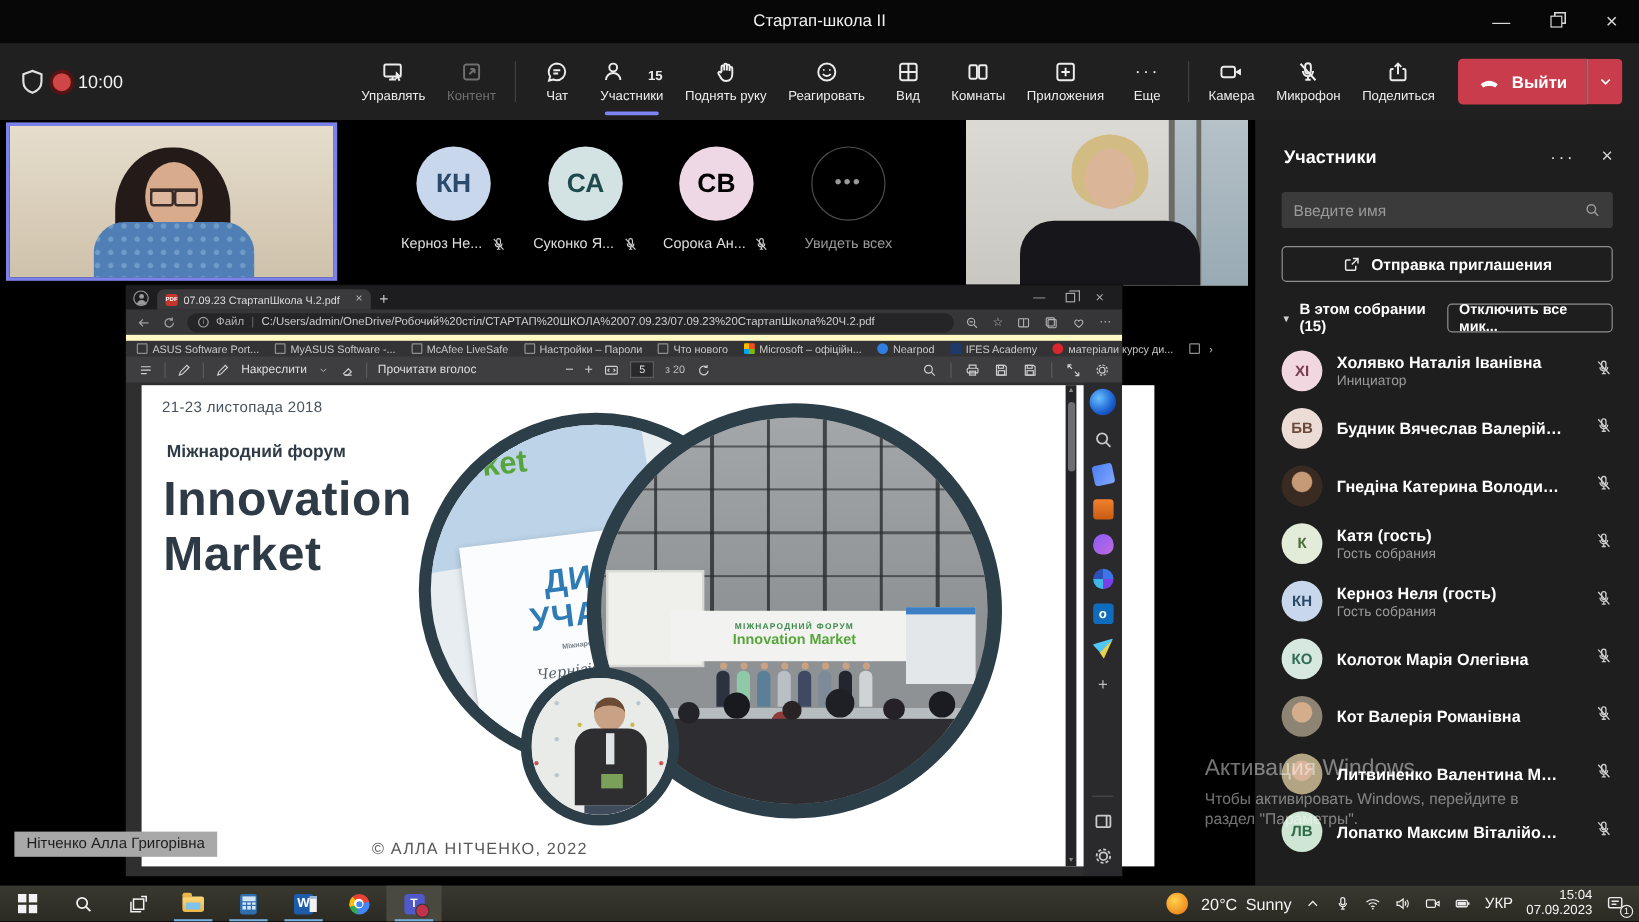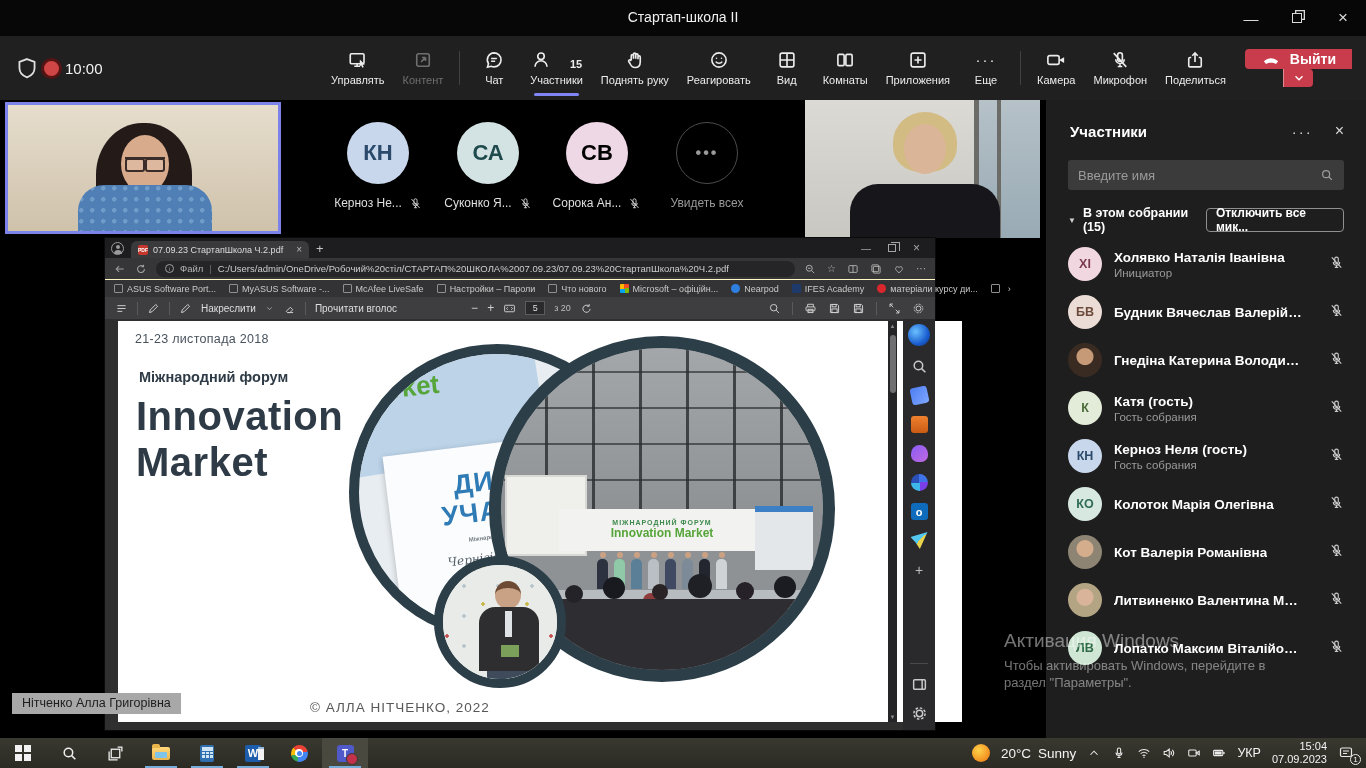--- a/index.html
+++ b/index.html
@@ -23,21 +23,21 @@
   .cbtns { margin-left:auto; display:flex; align-items:stretch; }
   .tbtn { position:relative; min-width:54px; padding:0 9px; display:flex; flex-direction:column; align-items:center; justify-content:center; gap:4px; cursor:default; }
   .tbtn .tlabel { font-size:11px; color:#ececec; white-space:nowrap; }
   .tbtn svg { stroke:#ececec; fill:none; stroke-width:1.3; width:20px; height:20px; }
   .tbtn.disabled .tlabel { color:#6f6f6f; }
   .tbtn.disabled svg { stroke:#6f6f6f; }
   .tbtn.active::after { content:""; position:absolute; left:18%; right:18%; bottom:4px; height:3px; border-radius:2px; background:#7f85f5; }
   .iconwrap { position:relative; display:flex; align-items:flex-end; }
   .badge15 { font-size:11px; font-weight:bold; color:#ececec; margin-left:19px; }
   .vdiv { width:1px; background:#414141; margin:15px 7px; }
-  .leavegrp { display:flex; align-items:center; margin:13px 14px 13px 10px;flex-direction:column; }
+  .leavegrp { display:flex; align-items:center; margin:13px 14px 13px 10px; }
   .leave-main { height:38px; background:#c83c4c; border-radius:4px 0 0 4px; display:flex; align-items:center; gap:9px; padding:0 16px; font-size:14px; font-weight:bold; }
   .leave-chev { height:38px; width:30px; background:#c83c4c; border-radius:0 4px 4px 0; border-left:1px solid rgba(255,255,255,.4); display:flex; align-items:center; justify-content:center; }
   .leave-chev svg { width:14px; height:14px; stroke:#fff; fill:none; stroke-width:1.6; }
   .leave-main svg { width:20px; height:20px; fill:#fff; stroke:none; }
 
   
   .speaker { position:absolute; left:5px; top:102px; width:276px; height:132px; border:3px solid #7b83eb; background:linear-gradient(180deg,#e6ddcd,#cfc2ab); overflow:hidden; }
   .sp-hair { position:absolute; left:88px; top:18px; width:96px; height:108px; border-radius:48% 48% 40% 40%; background:#241a18; }
   .sp-face { position:absolute; left:113px; top:30px; width:48px; height:58px; border-radius:50%; background:#d8ab8d; }
   .sp-glass { position:absolute; left:117px; top:52px; width:40px; height:9px; border-top:2px solid #3a2c28; border-bottom:5px solid transparent; }
@@ -75,21 +75,21 @@
   .nv { color:#9f9f9f; font-size:12px; line-height:1; }
   .nv svg { width:12px; height:12px; stroke:#9f9f9f; fill:none; stroke-width:1.4; }
   .pill { flex:1; height:16px; background:#252527; border-radius:8px; display:flex; align-items:center; gap:6px; padding:0 9px; font-size:9.5px; color:#cdcdcd; overflow:hidden; }
   .pill .info { width:9px; height:9px; border:1px solid #9f9f9f; border-radius:50%; color:#9f9f9f; font-size:6px; display:flex; align-items:center; justify-content:center; flex:0 0 auto; }
   .pill .scheme { color:#b4b4b4; flex:0 0 auto; }
   .pill .sep { color:#6d6d6d; flex:0 0 auto; }
   .pill .url { white-space:nowrap; overflow:hidden; }
   .abar-ic { display:flex; gap:11px; align-items:center; }
   .abar-ic svg { width:12px; height:12px; stroke:#b5b5b5; fill:none; stroke-width:1.2; }
   .abar-ic .ch { color:#b5b5b5; font-size:10px; }
-  .bmbar { height:18px; background:#333335; border-top:1px solid #fef9c3; display:flex; align-items:center; padding:0 9px; gap:13px; font-size:9px; color:#c9c9c9; }
+  .bmbar { height:18px; background:#333335; border-top:5px solid #fef9c3; display:flex; align-items:center; padding:0 9px; gap:13px; font-size:9px; color:#c9c9c9; }
   .bm { display:flex; align-items:center; gap:4px; white-space:nowrap; }
   .bm-ic { width:9px; height:9px; flex:0 0 auto; border:1px solid #8f8f8f; border-radius:1px; }
   .bm-ic.ms { border:none; background:conic-gradient(#f25022 0 25%, #7fba00 0 50%, #00a4ef 0 75%, #ffb900 0); }
   .bm-ic.np { border:none; border-radius:50%; background:#2f7fe0; }
   .bm-ic.ifes { border:none; background:#1d3a6b; }
   .bm-ic.mega { border:none; border-radius:50%; background:#d9272e; }
   .bm-more { margin-left:auto; display:flex; align-items:center; gap:8px; color:#c9c9c9; }
   .pdfbar { height:22px; background:#3e3e40; display:flex; align-items:center; padding:0 10px; gap:9px; font-size:10px; color:#dedede; }
   .pdfbar svg { width:13px; height:13px; stroke:#cfcfcf; fill:none; stroke-width:1.2; flex:0 0 auto; }
   .pdfbar .pd { width:1px; height:13px; background:#5a5a5a; }
@@ -810,20 +810,26 @@
     <span class="p-title">Участники</span>
     <span class="p-dots">···</span>
     <span class="p-x">×</span>
   </div>
   <div class="p-search">
     <span class="ph">Введите имя</span>
     <svg>
           <use href="#sym-search"></use>
         </svg>
   </div>
+  <div class="p-invite">
+    <svg>
+          <use href="#sym-invite"></use>
+        </svg>
+    <span>Отправка приглашения</span>
+  </div>
   <div class="p-sect">
     <span class="p-caret">▼</span>
     <span class="p-sectlabel">В этом собрании (15)</span>
     <span class="p-muteall">Отключить все мик...</span>
   </div>
   <div class="p-list">
     <div class="p-row">
       <span class="p-av" style="background-color: rgb(241, 216, 224); color: rgb(122, 59, 80);">ХІ</span>
       <span class="p-texts">
             <span class="p-name">Холявко Наталія Іванівна</span>

